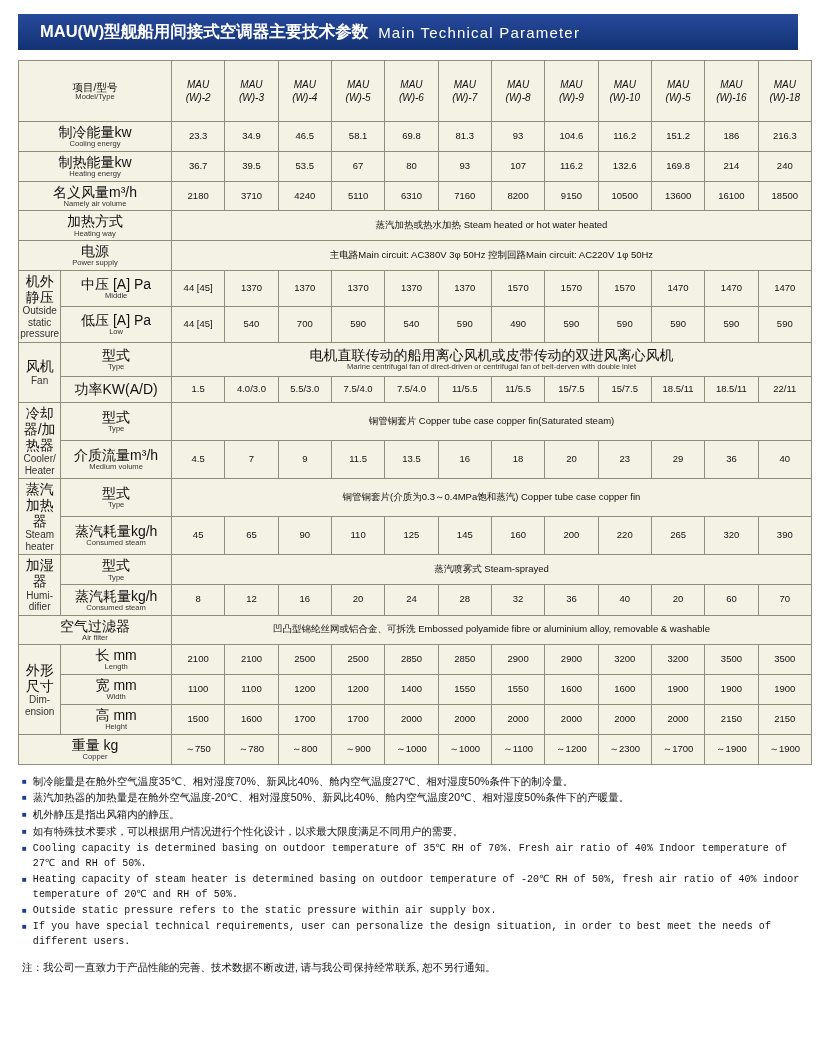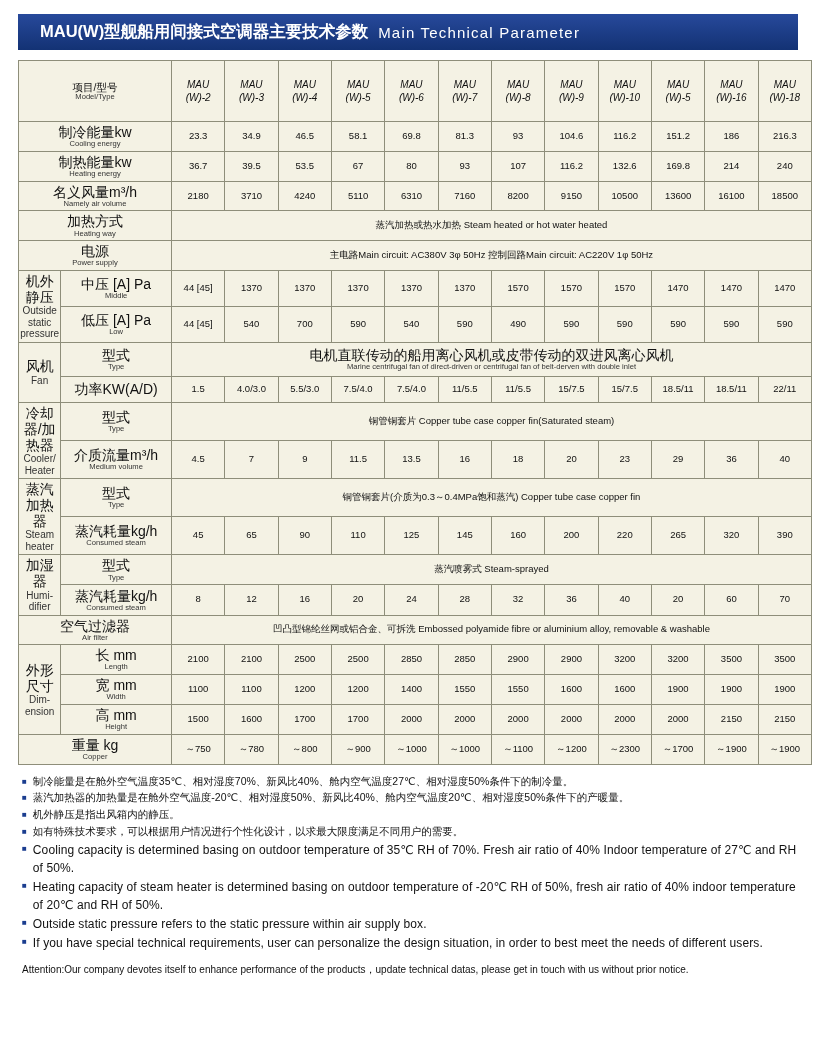--- a/index.html
+++ b/index.html
@@ -68,21 +68,21 @@
     color:#111;
   }
   .note .bullet{
     color:#1b3d8f;
     font-size:8px;
     line-height:1.9;
     margin-right:6px;
     flex:0 0 auto;
   }
   .note .txt{flex:1 1 auto;}
-  .note.en .txt{font-size:12px;letter-spacing:.1px;}
+  .note.en .txt{font-size:10px;letter-spacing:.1px;font-family:Liberation Mono, monospace;}
 
   .attention{margin:10px 22px 6px 22px;}
   .attention .cn{font-size:10.5px;line-height:1.55;}
   .attention .en{font-size:10px;line-height:1.55;margin-top:1px;}
 </style>
 </head>
 <body>
 
 <div class="page">
 
@@ -520,16 +520,16 @@
       <span class="bullet">■</span>
       <span class="txt">Outside static pressure refers to the static pressure within air supply box.</span>
     </div>
     <div class="note en">
       <span class="bullet">■</span>
       <span class="txt">If you have special technical requirements, user can personalize the design situation, in order to best meet the needs of different users.</span>
     </div>
   </div>
 
   <div class="attention">
-    <div class="en">Attention:Our company devotes itself to enhance performance of the products，update technical datas, please get in touch with us without prior notice.</div>
+    <div class="cn">注：我公司一直致力于产品性能的完善、技术数据不断改进, 请与我公司保持经常联系, 恕不另行通知。</div>
   </div>
 
 </div>
 
 </body></html>

